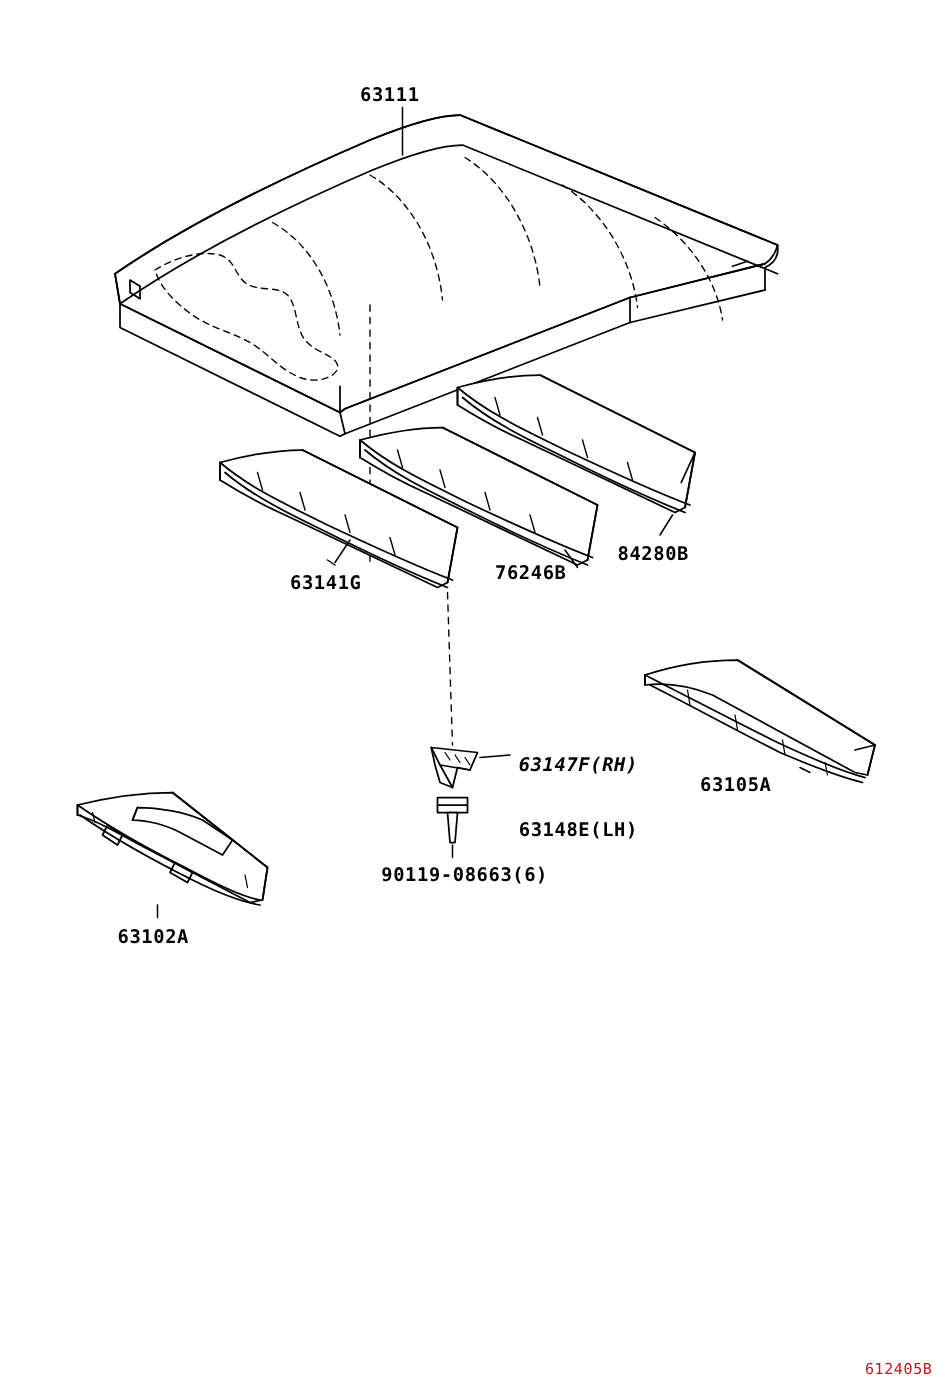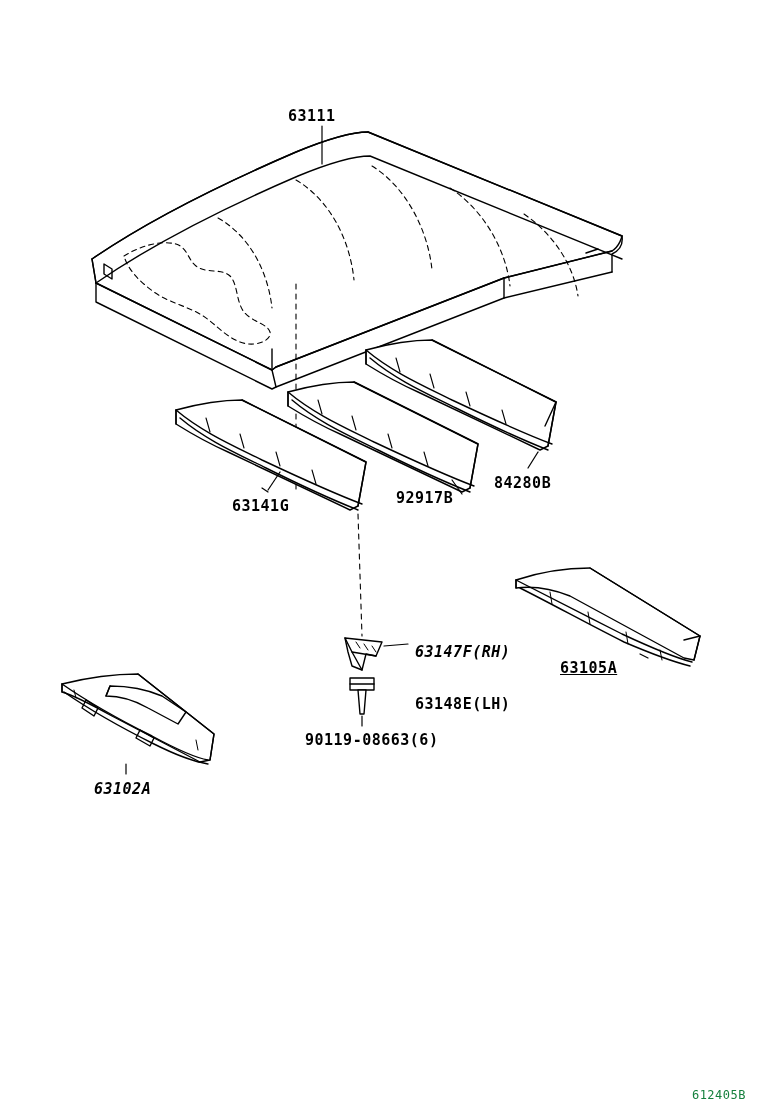--- a/index.html
+++ b/index.html
@@ -11,21 +11,20 @@
     width: 760px;
     height: 1112px;
     position: relative;
     overflow: hidden;
     font-family: "DejaVu Sans Mono", monospace;
     color: #000000;
   }
   #diagram-root {
     position: absolute;
     inset: 0;
-    margin-top: 40px;
   }
   svg.art {
     position: absolute;
     left: 0;
     top: 0;
     width: 760px;
     height: 1112px;
     pointer-events: none;
   }
   .lbl {
@@ -37,21 +36,21 @@
     color: #000000;
     white-space: pre;
     line-height: 17px;
   }
   .corner-code {
     position: absolute;
     right: 14px;
     bottom: 10px;
     font-family: "DejaVu Sans Mono", monospace;
     font-size: 12px;
-    color: #15803d;
+    color: #b91c1c;
     letter-spacing: 0.5px;
   }
 </style>
 </head>
 <body>
 
 <div id="diagram-root">
 
   <svg class="art" viewBox="0 0 760 1112" aria-hidden="true">
     <g fill="none" stroke="#000000" stroke-width="1.4" stroke-linejoin="round" stroke-linecap="round">
@@ -242,23 +241,23 @@
           <path d="M 196 700 L 198 710"></path>
         </g>
       </g>
       <path d="M126 724 L 126 734" stroke-width="1.2"></path>
 
     </g>
   </svg>
 
   <div class="lbl" style="left:288px; top:68px;">63111</div>
   <div class="lbl" style="left:232px; top:458px;">63141G</div>
-  <div class="lbl" style="left:396px; top:450px;">92917B</div>
+  <div class="lbl" style="left:396px; top:450px;">76246B</div>
   <div class="lbl" style="left:494px; top:435px;">84280B</div>
   <div class="lbl" style="left:415px; top:604px;font-style:italic;">63147F(RH)</div>
   <div class="lbl" style="left:415px; top:656px;">63148E(LH)</div>
-  <div class="lbl" style="left:560px; top:620px;text-decoration:underline;">63105A</div>
+  <div class="lbl" style="left:560px; top:620px;">63105A</div>
   <div class="lbl" style="left:305px; top:692px;">90119-08663(6)</div>
-  <div class="lbl" style="left:94px;  top:741px;font-style:italic;">63102A</div>
+  <div class="lbl" style="left:94px;  top:741px;">63102A</div>
 
   <div class="corner-code">612405B</div>
 
 </div>
 
 </body></html>

